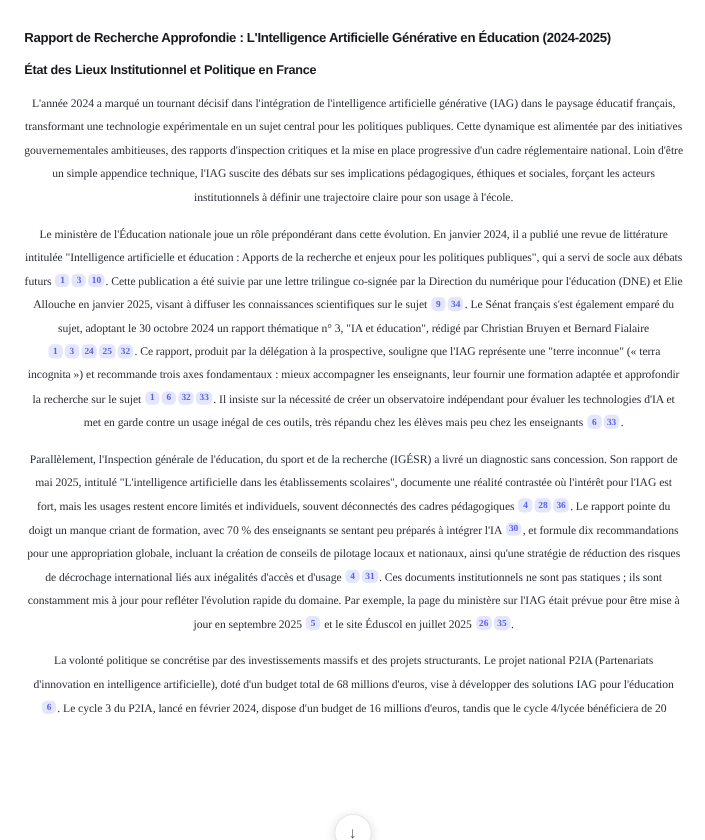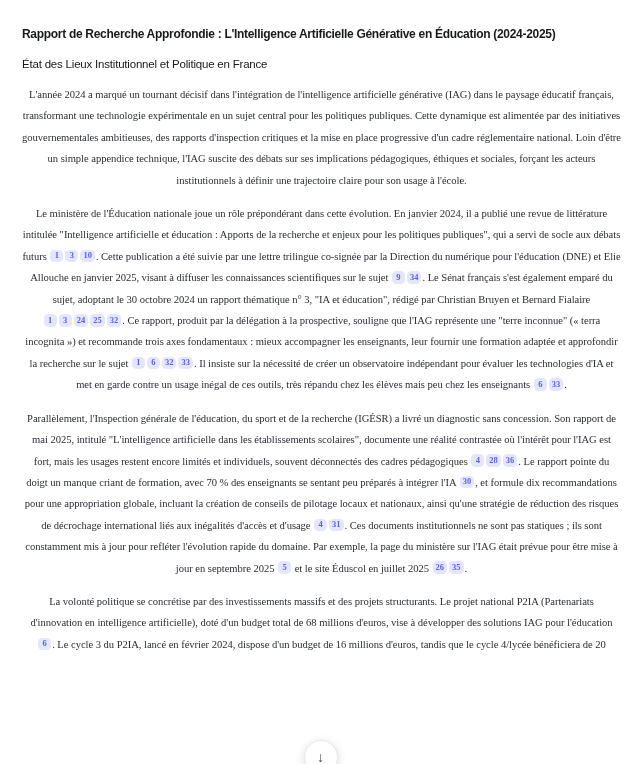--- a/index.html
+++ b/index.html
@@ -17,21 +17,21 @@
   body{font-family:"Liberation Sans","DejaVu Sans",sans-serif;position:relative;}
   .page{
     width:641px;height:656px;overflow:hidden;position:relative;
     padding:25px 20px 0 22px;
   }
   .report-title{
     font-size:12px;font-weight:700;letter-spacing:-0.3px;color:var(--title_text);
     white-space:nowrap;line-height:18px;
   }
   .report-subtitle{
-    font-size:11.5px;font-weight:400;letter-spacing:-0.2px;color:var(--title_text);
+    font-size:11.5px;font-weight:700;letter-spacing:-0.2px;color:var(--title_text);
     margin-top:13px;line-height:16px;
   }
   .article{margin-top:12px;width:599px;}
   .para{
     font-size:10.6px;line-height:21.4px;letter-spacing:-0.05px;color:var(--body_text);
     margin-bottom:12px;text-align:center;font-family:Liberation Serif, serif;
   }
   .cites{white-space:nowrap;}
   .cite{
     display:inline-flex;align-items:center;justify-content:center;

